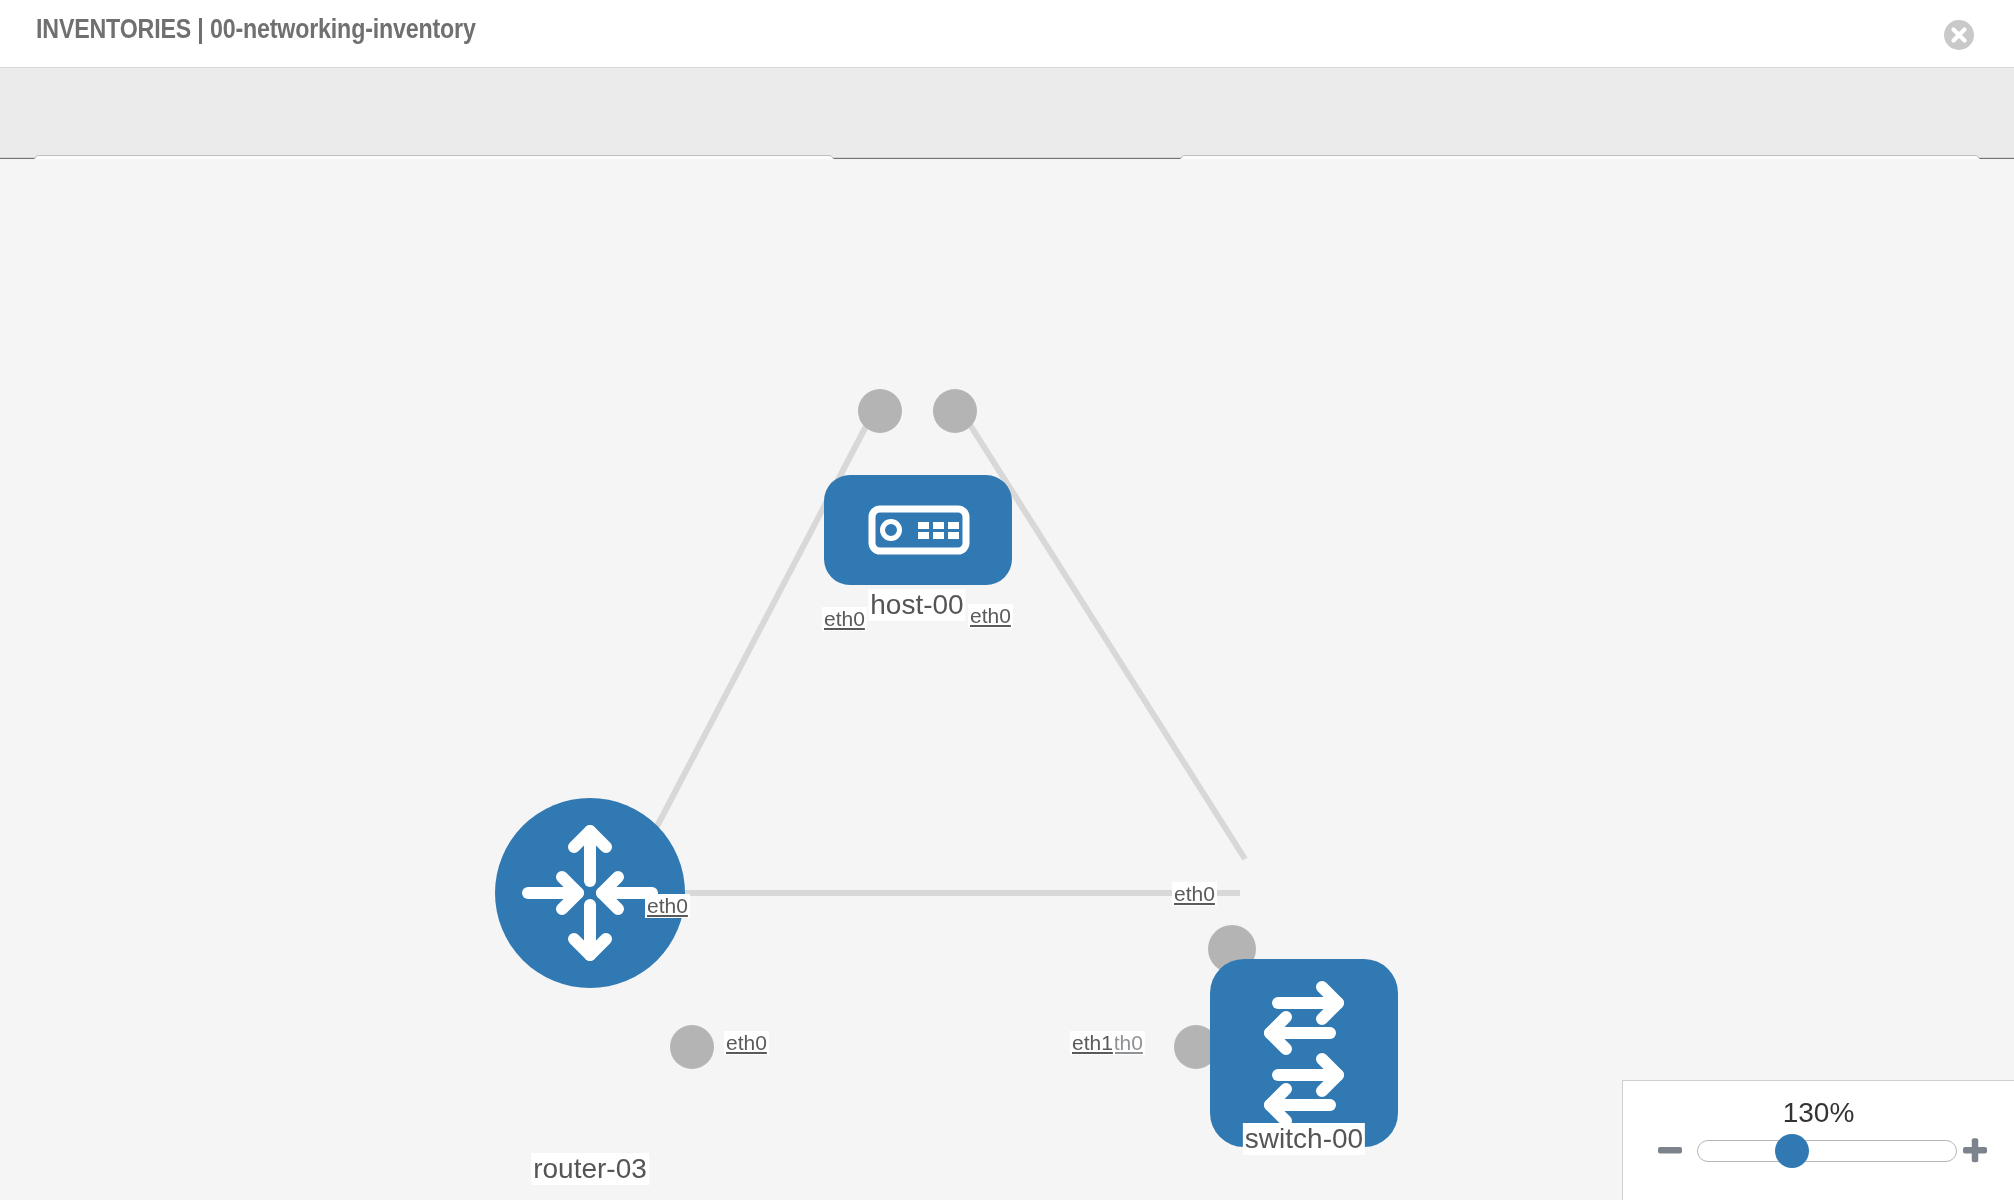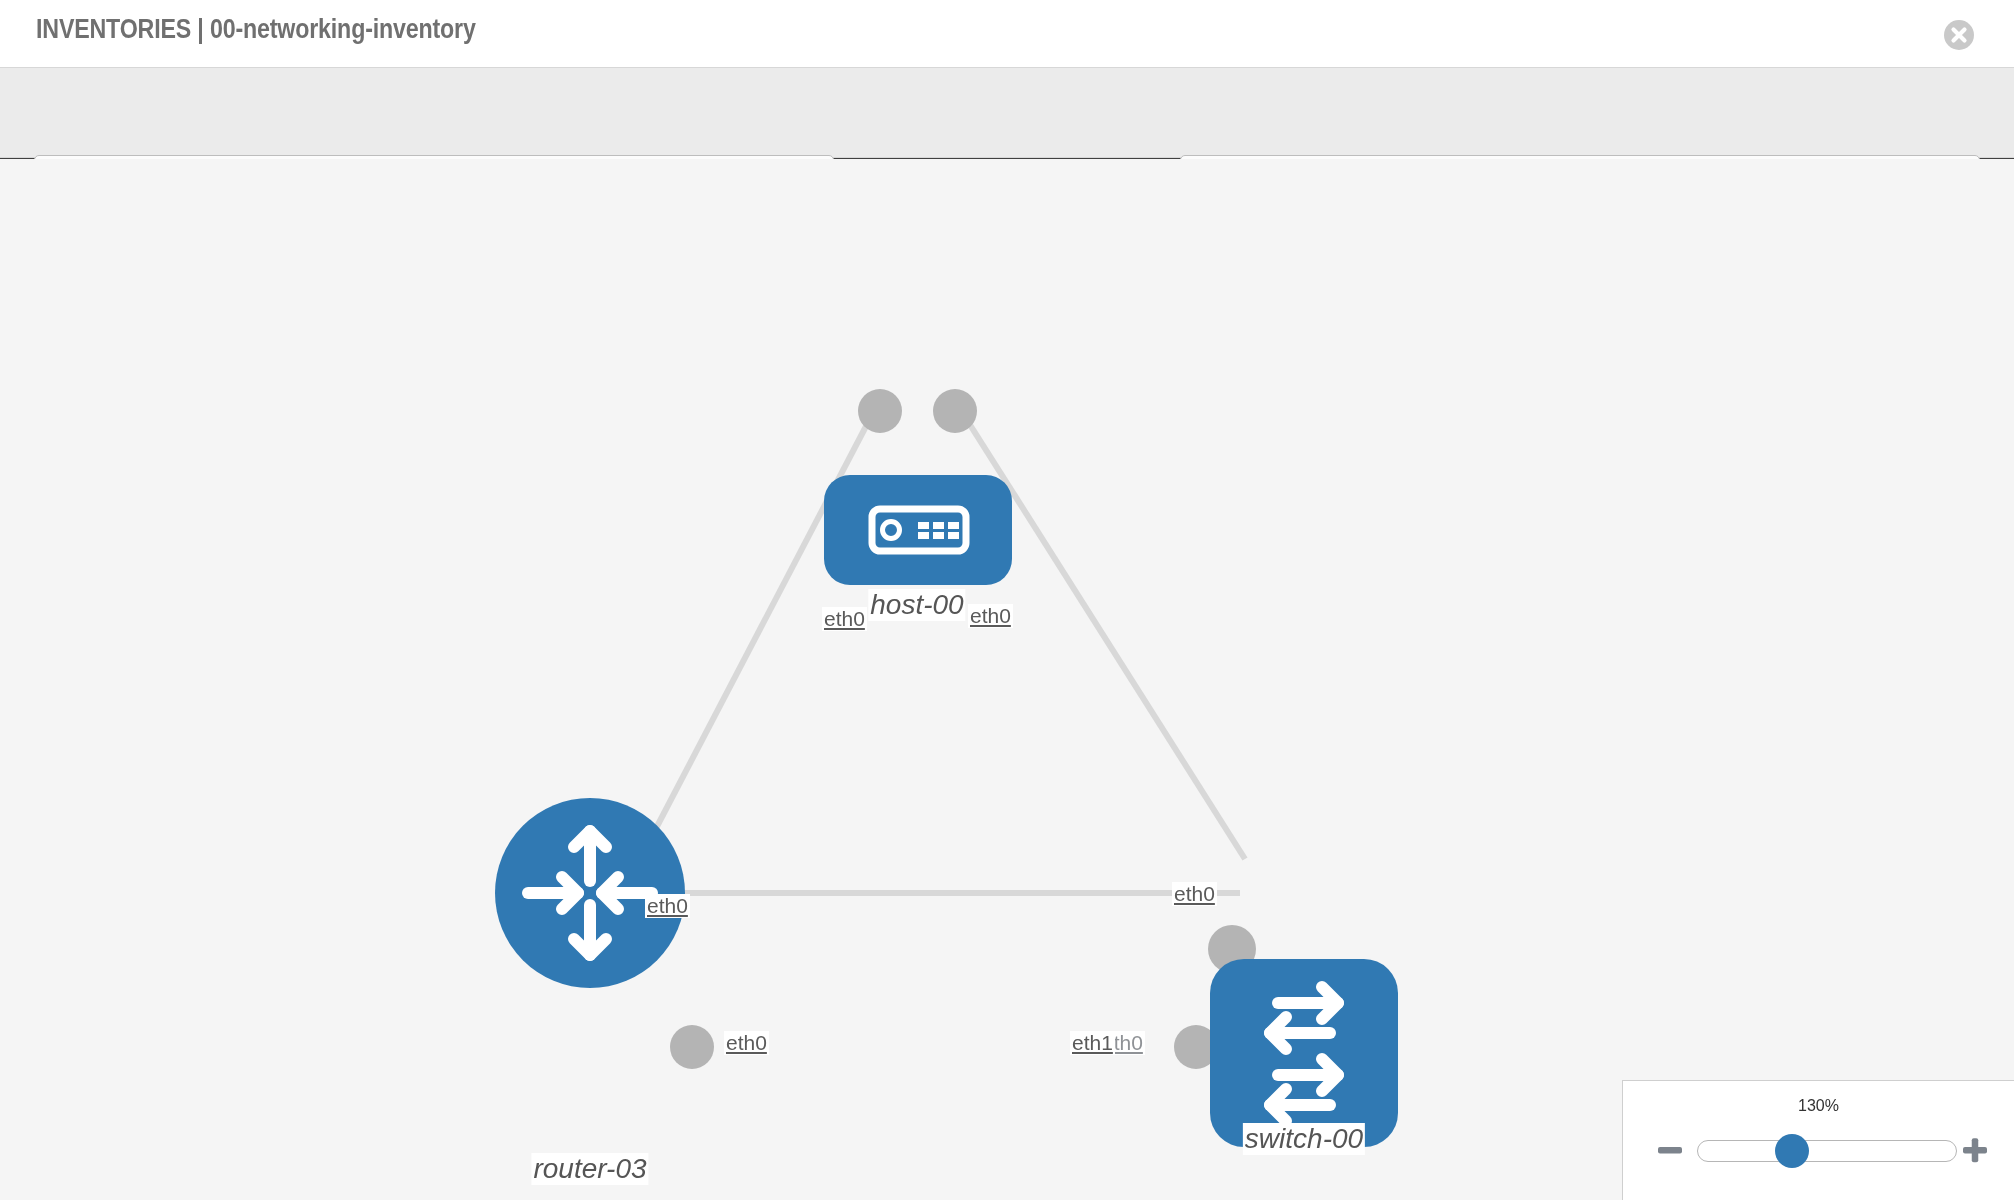--- a/index.html
+++ b/index.html
@@ -8,21 +8,21 @@
     width: 2014px; height: 1200px;
     background: #ffffff;
     font-family: "Liberation Sans", sans-serif;
     overflow: hidden;
   }
 
   #app {
     position: relative;
     width: 2014px;
     height: 1200px;
-    background: #404040;
+    background: #737373;
   }
 
   
   .header {
     position: absolute;
     left: 0; top: 0;
     width: 2014px; height: 68px;
     background: #ffffff;
     border-bottom: 1px solid #d7d7d7;
   }
@@ -106,21 +106,20 @@
   
   .node-label {
     position: absolute;
     font-size: 28px;
     color: #555555;
     background: #ffffff;
     white-space: nowrap;
     padding: 0 2px;
     line-height: 1.15;
     transform: translateX(-50%);
-    font-style: italic;
   }
   .iface-label {
     position: absolute;
     font-size: 21px;
     color: #5a5a5a;
     background: #ffffff;
     white-space: nowrap;
     padding: 0 2px;
     line-height: 1.15;
     text-decoration: underline;
@@ -134,21 +133,21 @@
     width: 392px; height: 120px;
     background: #ffffff;
     border: 1px solid #cfcfcf;
     border-right: none;
     border-bottom: none;
   }
   .zoom-value {
     position: absolute;
     left: 0; right: 0; top: 16px;
     text-align: center;
-    font-size: 16px;
+    font-size: 28px;
     color: #333333;
   }
   .zoom-minus, .zoom-plus {
     position: absolute;
     top: 52px;
     width: 34px; height: 34px;
     cursor: pointer;
   }
   .zoom-minus { left: 30px; }
   .zoom-plus  { right: 22px; }

